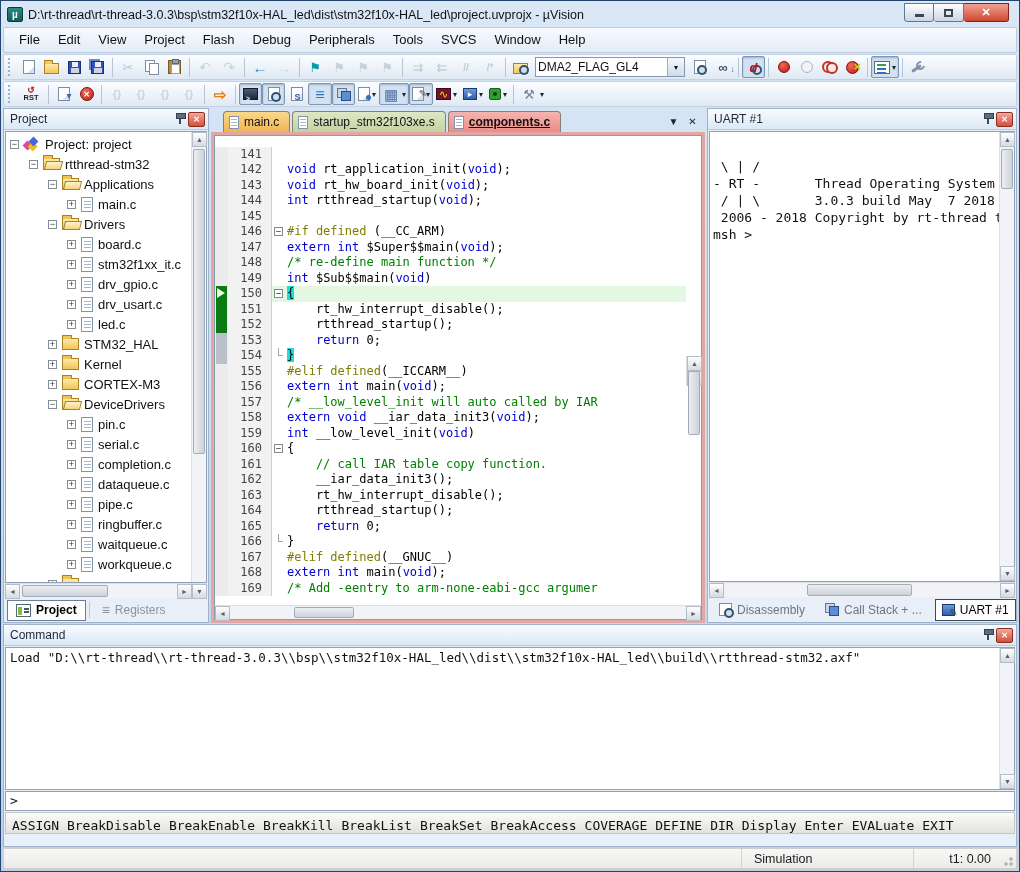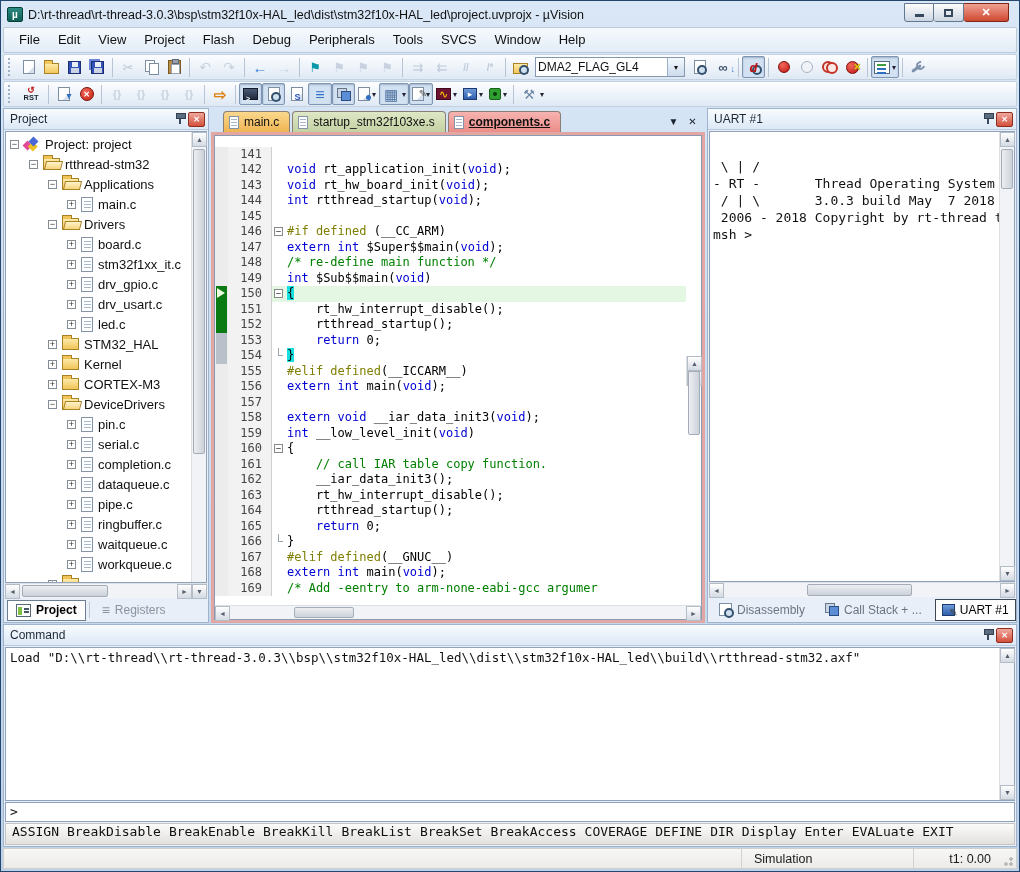--- a/index.html
+++ b/index.html
@@ -203,21 +203,21 @@
   .ut-stack::after{content:"";position:absolute;right:0;bottom:0;width:8px;height:8px;background:#5b8ed6;border:1px solid #2b4d80;}
   .ut-uart{width:13px;height:12px;background:linear-gradient(#6e9ad8,#2f5fae);border:1px solid #1d3a70;}
   .ut-uart::after{content:"\270E";position:absolute;right:-4px;bottom:-3px;font-size:10px;color:#444;}
   .ut-memory::before{content:"\25A6";color:#4c6e9c;font-size:15px;}
 
   
   .cmdpanel{height:223px;flex:none;display:flex;flex-direction:column;border:1px solid #9fb4cc;background:#e9eff8;margin-bottom:1px;}
   .clog{flex:1;display:flex;min-height:0;margin:1px;border:1px solid #8ea2bc;background:#fff;}
   .clog pre{flex:1;min-width:0;overflow:hidden;font-family:"DejaVu Sans Mono",monospace;font-size:12.5px;line-height:16px;padding:2px 4px;}
   .cprompt{height:20px;flex:none;margin:0 1px 1px 1px;border:1px solid #8ea2bc;background:#fff;font-family:"DejaVu Sans Mono",monospace;font-size:13px;line-height:18px;padding:0 4px;}
-  .cbtnbar{height:22px;flex:none;margin:0 1px 1px 1px;background:linear-gradient(#fbfbfa,#e2e1de);border:1px solid #c6c5c2;display:flex;align-items:flex-start;padding:0 2px;font-family:"DejaVu Sans Mono",monospace;font-size:13px;overflow:hidden;}
+  .cbtnbar{height:22px;flex:none;margin:0 1px 12px 1px;background:linear-gradient(#fbfbfa,#e2e1de);border:1px solid #c6c5c2;display:flex;align-items:flex-end;padding:0 2px;font-family:"DejaVu Sans Mono",monospace;font-size:13px;overflow:hidden;}
   .cbtn{padding:0 4px;white-space:nowrap;}
 
   
   .statusbar{height:21px;flex:none;display:flex;align-items:center;background:linear-gradient(#f7f7f6,#ecebe9);border:1px solid #cfcfcd;font-size:12.5px;color:#1a1a1a;}
   .ssp{flex:1;}
   .ssec{border-left:1px solid #d2d2d0;height:100%;display:flex;align-items:center;padding:0 12px;}
   .ssec.time{width:90px;justify-content:flex-end;}
   .sgrip{width:13px;height:100%;background:
     radial-gradient(circle at 3px 15px,#b8b8b6 1.5px,transparent 2px),
     radial-gradient(circle at 8px 15px,#b8b8b6 1.5px,transparent 2px),
@@ -730,20 +730,21 @@
               <div class="cline">
                 <span class="lmar"></span>
                 <span class="lnum">156</span>
                 <span class="lfold"></span>
                 <span class="lcode"><span class="k">extern</span><span class="t"> </span><span class="k">int</span><span class="t"> main(</span><span class="k">void</span><span class="t">);</span></span>
               </div>
               <div class="cline">
                 <span class="lmar"></span>
                 <span class="lnum">157</span>
                 <span class="lfold"></span>
+                <span class="lcode"><span class="c">/* __low_level_init will auto called by IAR</span></span>
               </div>
               <div class="cline">
                 <span class="lmar"></span>
                 <span class="lnum">158</span>
                 <span class="lfold"></span>
                 <span class="lcode"><span class="k">extern</span><span class="t"> </span><span class="k">void</span><span class="t"> __iar_data_init3(</span><span class="k">void</span><span class="t">);</span></span>
               </div>
               <div class="cline">
                 <span class="lmar"></span>
                 <span class="lnum">159</span>

